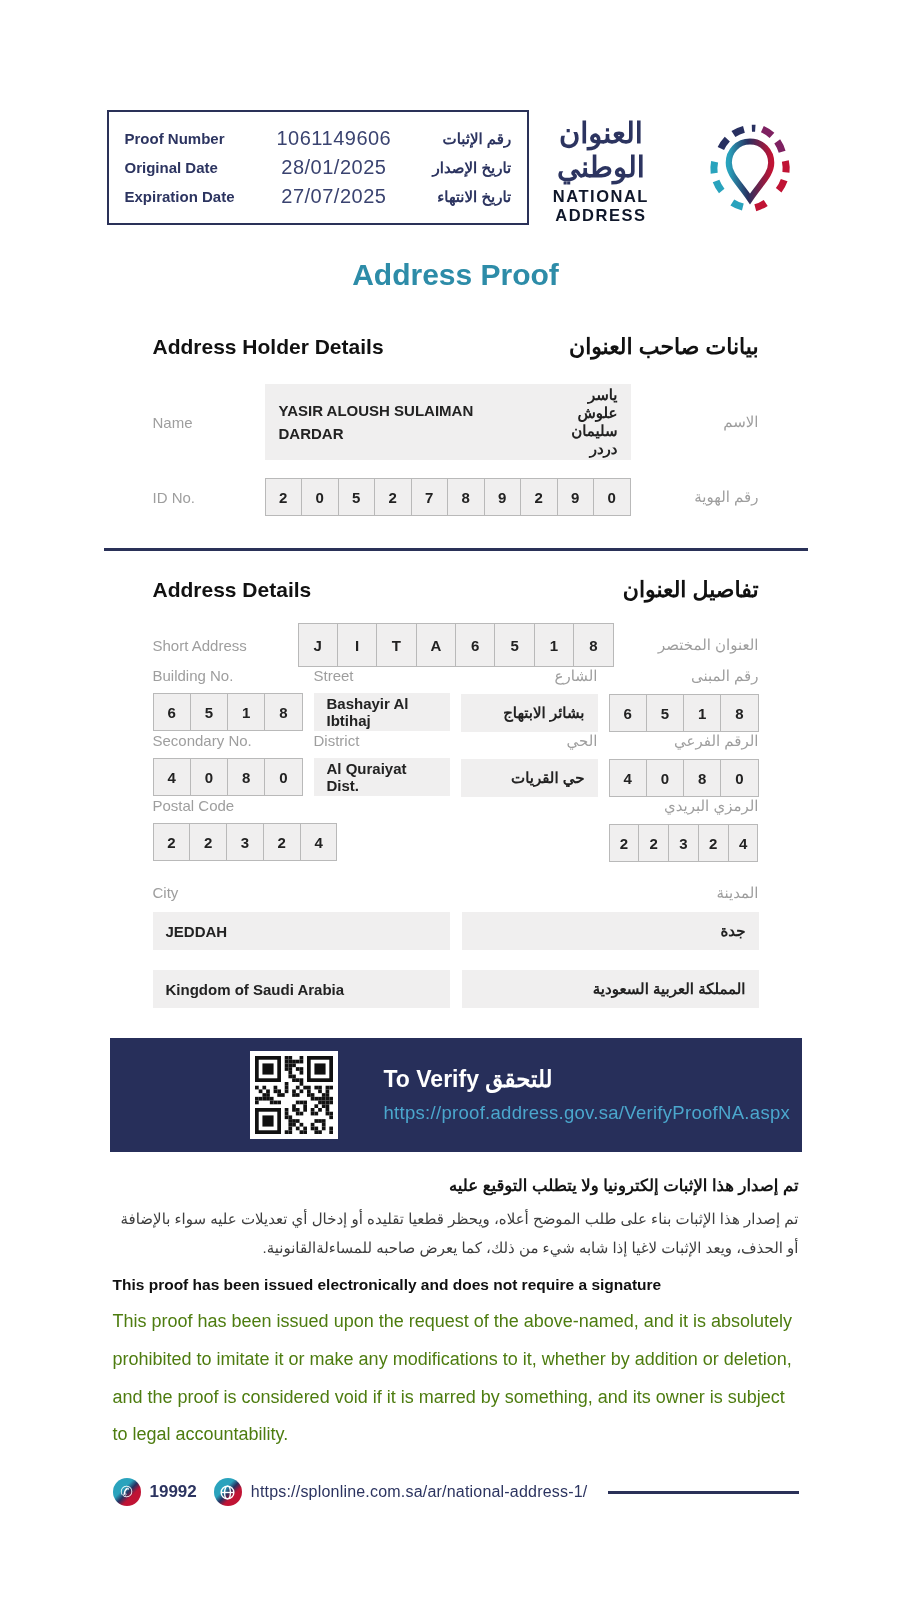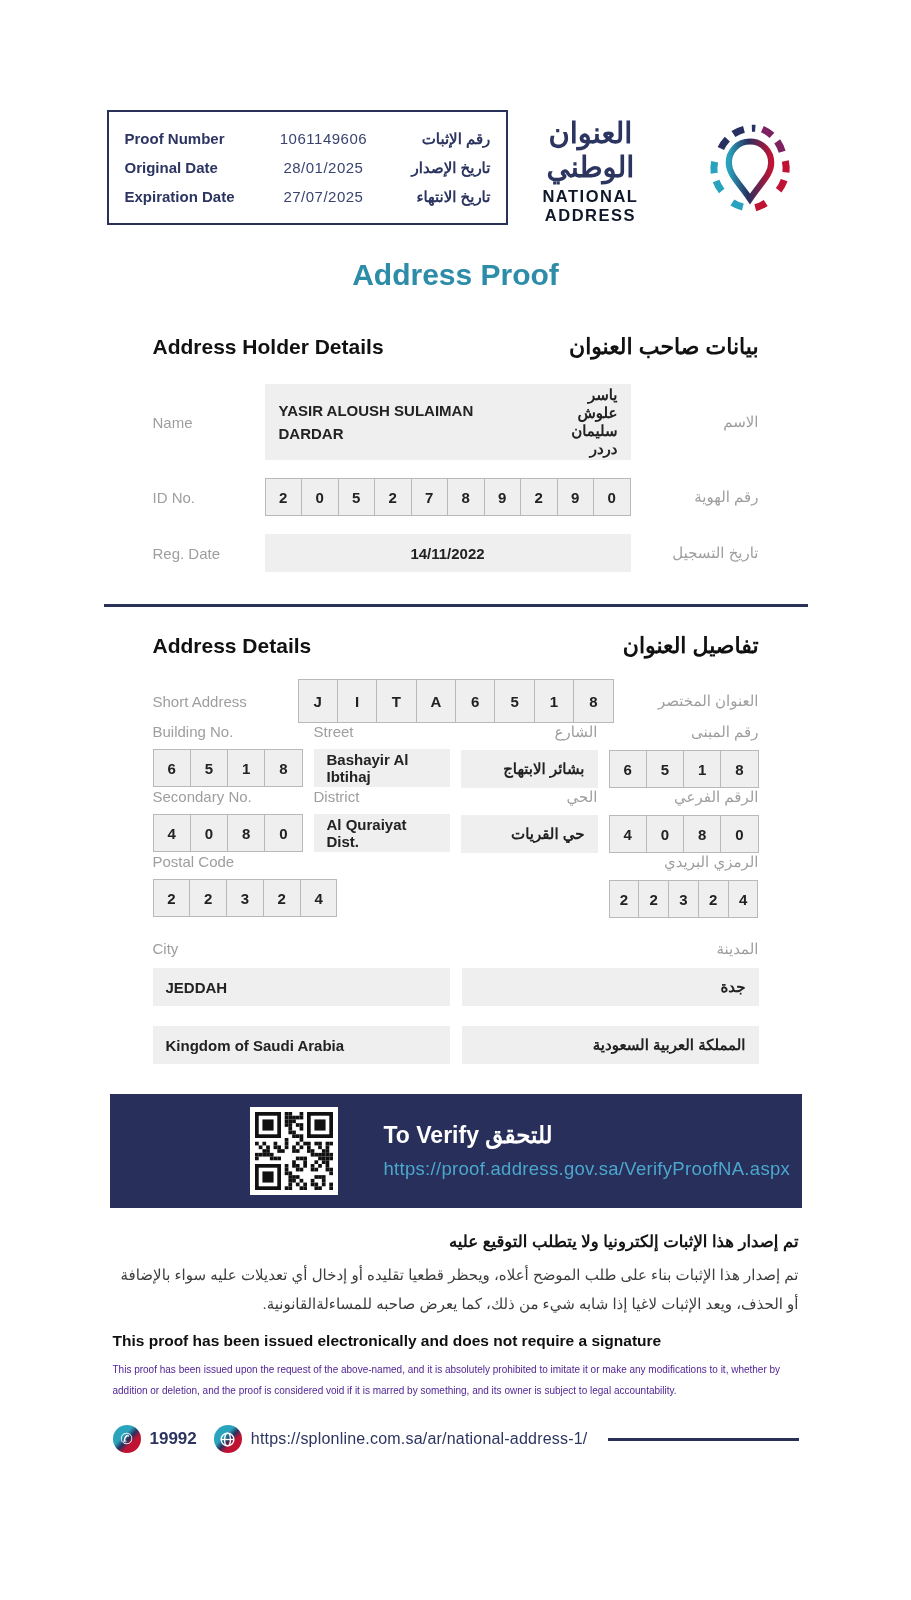--- a/index.html
+++ b/index.html
@@ -4,21 +4,21 @@
 <style>
   * { box-sizing: border-box; margin: 0; padding: 0; }
   body { background: #ffffff; font-family: "Liberation Sans", sans-serif; }
   .page { width: 734px; height: 1600px; margin: 0 auto; background: #fff; position: relative; overflow: hidden; }
 
   
   .header-row { margin: 110px 20px 0 18px; display: flex; justify-content: space-between; align-items: flex-start; }
   .proof-box { width: 437px; border: 2px solid #2a3158; padding: 12px 16px; }
   .proof-row { display: grid; grid-template-columns: 152px 1fr 120px; align-items: center; height: 29px; }
   .proof-label-en { color: #2c3460; font-weight: bold; font-size: 15px; }
-  .proof-value { color: #3a4370; font-size: 15px; text-align: center; letter-spacing: .5px; }
+  .proof-value { color: #3a4370; font-size: 20px; text-align: center; letter-spacing: .5px; }
   .proof-label-ar { color: #2c3460; font-size: 15px; text-align: right; direction: rtl; font-weight: bold; }
 
   .logo { display: flex; align-items: center; gap: 24px; margin-top: 2px; }
   .logo-text { text-align: center; }
   .logo-ar { color: #2c3460; font-size: 29px; font-weight: bold; direction: rtl; letter-spacing: 1px; }
   .logo-en { color: #0f172a; font-size: 16.5px; font-weight: bold; letter-spacing: 1.5px; margin-top: 3px; }
 
   
   .doc-title { text-align: center; margin-top: 30px; }
   .title-ar { color: #2d8ca8; font-size: 37px; font-weight: bold; direction: rtl; }
@@ -64,21 +64,21 @@
   .verify-text { margin-left: 46px; }
   .verify-title { color: #ffffff; font-size: 23px; font-weight: bold; }
   .verify-title .ar { direction: rtl; }
   .verify-url { color: #4ba7cd; font-size: 18.5px; margin-top: 9px; letter-spacing: .3px; }
 
   
   .footer { margin: 0 24px; }
   .f-ar-head { margin-top: 24px; text-align: right; direction: rtl; font-weight: bold; font-size: 16.5px; color: #151515; }
   .f-ar-body { margin-top: 10px; text-align: right; direction: rtl; font-size: 15px; color: #3d3d3d; line-height: 1.9; }
   .f-en-head { margin-top: 14px; font-weight: bold; font-size: 15.5px; color: #101010; }
-  .f-en-body { margin-top: 9px; font-size: 10px; color: #4c1d95; line-height: 2.1; }
+  .f-en-body { margin-top: 9px; font-size: 18px; color: #4d7c0f; line-height: 2.1; }
 
   .bottom-bar { margin: 24px 24px 0 24px; display: flex; align-items: center; gap: 9px; }
   .round-icon { width: 28px; height: 28px; border-radius: 50%; flex: 0 0 auto;
                 background: linear-gradient(135deg, #2aa3bd 38%, #283060 52%, #c01334 66%);
                 display: flex; align-items: center; justify-content: center; color: #fff; font-size: 15px; }
   .phone-num { color: #2c3460; font-weight: bold; font-size: 17px; margin-right: 8px; }
   .site-url { color: #2c3460; font-size: 16px; letter-spacing: .2px; }
   .bar-line { flex: 1; border-top: 3px solid #2a3158; margin-left: 12px; }
 </style>
 </head>
@@ -162,25 +162,20 @@
         <div class="cell">7</div>
         <div class="cell">8</div>
         <div class="cell">9</div>
         <div class="cell">2</div>
         <div class="cell">9</div>
         <div class="cell">0</div>
       </div>
       <span class="glabel ar">رقم الهوية</span>
     </div>
 
-    <div class="field-row">
-      <span class="glabel">Reg. Date</span>
-      <div class="vbox center">14/11/2022</div>
-      <span class="glabel ar">تاريخ التسجيل</span>
-    </div>
   </div>
 
   <hr class="divider">
 
   <div class="content">
     <div class="section-head" style="margin-top:26px">
       <span class="en">Address Details</span>
       <span class="ar">تفاصيل العنوان</span>
     </div>
 

